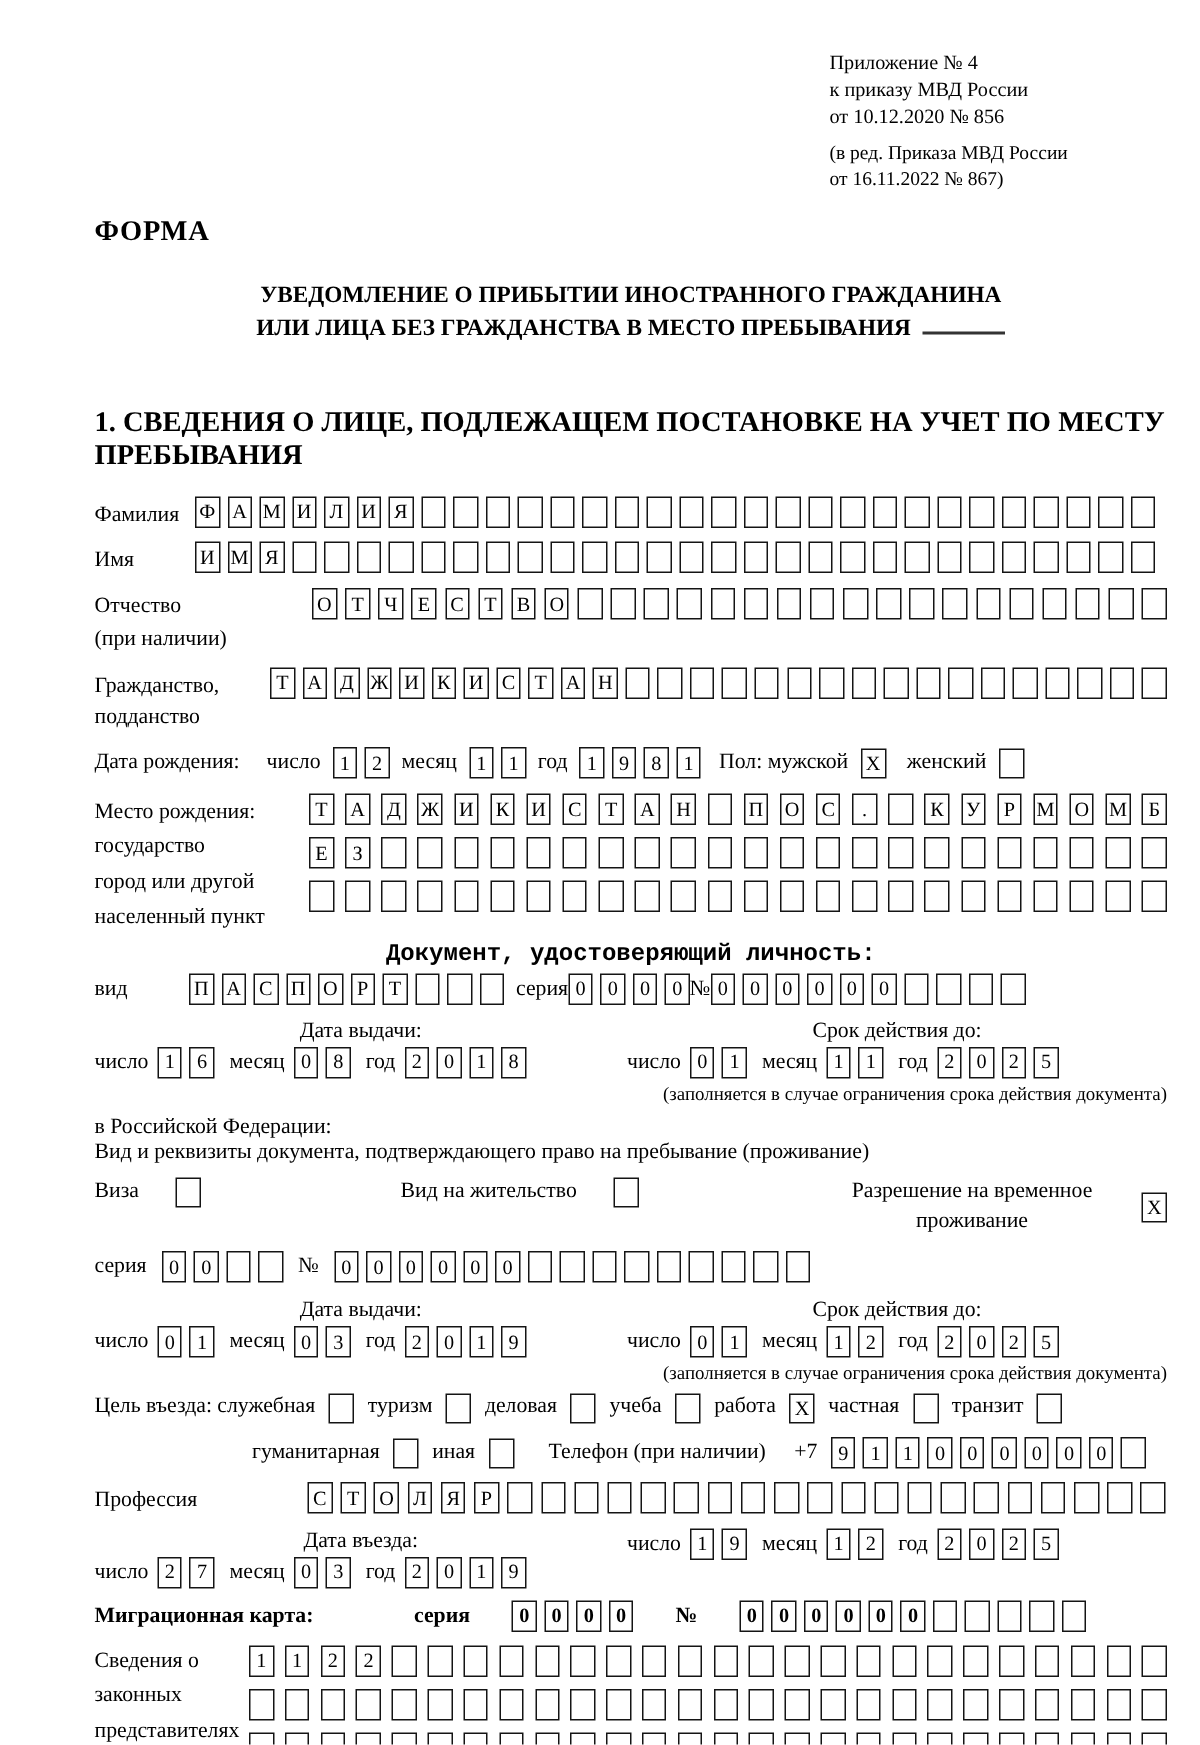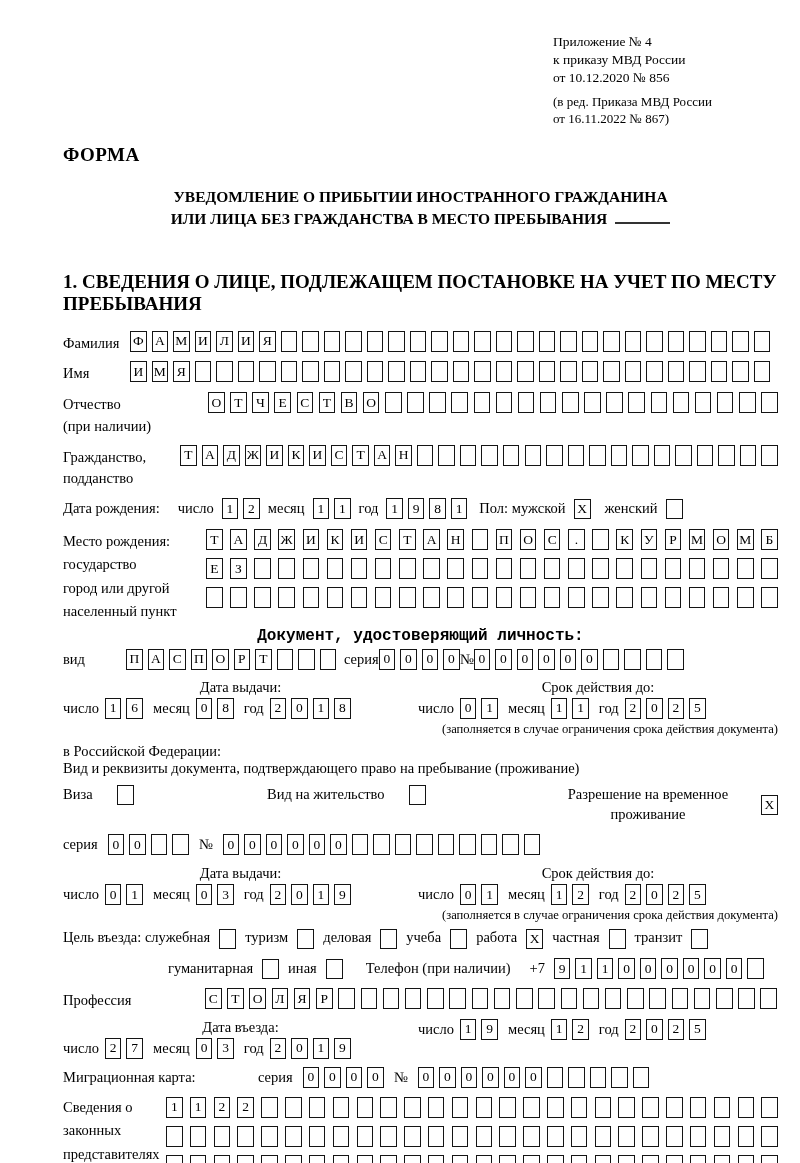--- a/index.html
+++ b/index.html
@@ -639,21 +639,21 @@
         <span class="cells">
             <span class="cell">2</span>
             <span class="cell">0</span>
             <span class="cell">2</span>
             <span class="cell">5</span>
           </span>
       </div>
     </div>
   </div>
 
-  <div class="inline-row mt8" style="gap:10px; margin-bottom:8px;">
+  <div class="inline-row mt8" style="gap:28px; margin-bottom:8px;font-weight:bold;">
     <span class="lbl" style="width:185px">Миграционная карта:</span>
     <span class="lbl">серия</span>
     <span class="cells">
         <span class="cell">0</span>
         <span class="cell">0</span>
         <span class="cell">0</span>
         <span class="cell">0</span>
       </span>
     <span class="lbl">№</span>
     <span class="cells">

